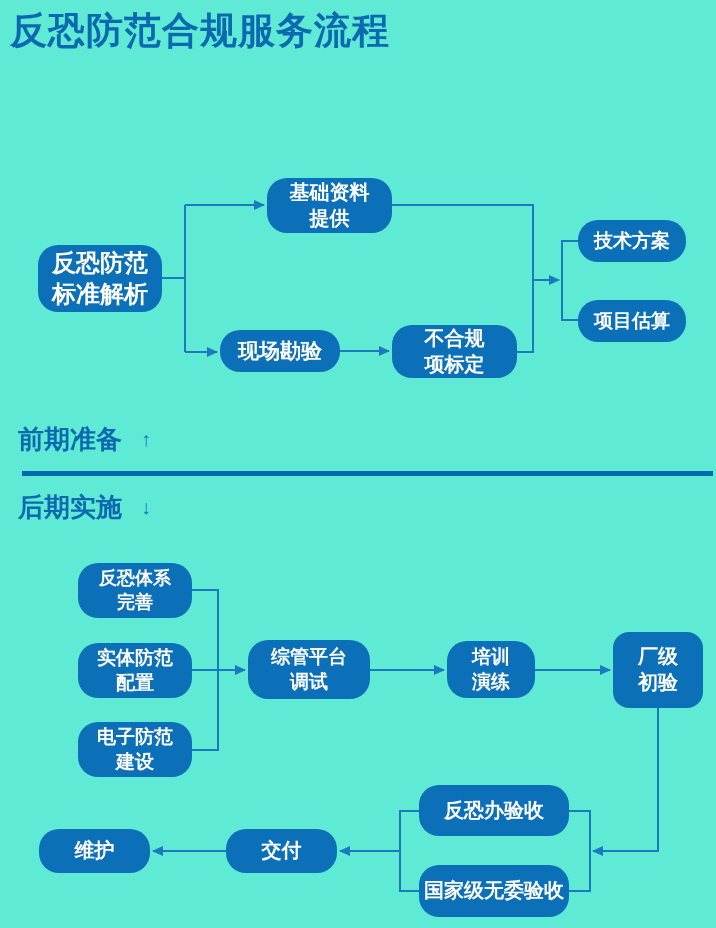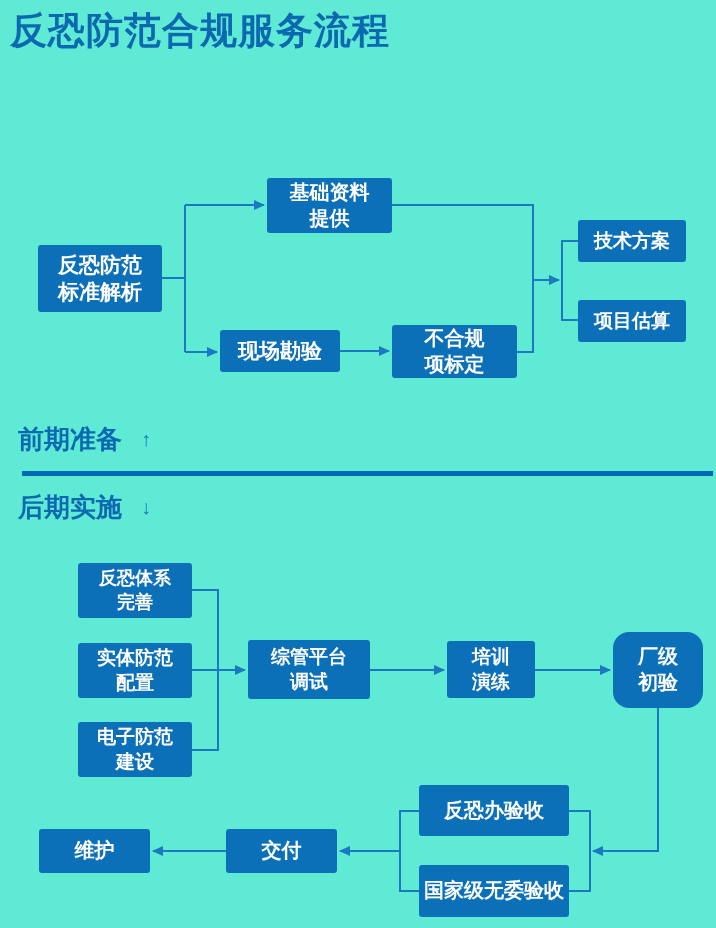--- a/index.html
+++ b/index.html
@@ -22,21 +22,21 @@
     font-size:37px;font-weight:900;letter-spacing:1px;
     color:var(--title);
     white-space:nowrap;
   }
   .connectors{position:absolute;left:0;top:0;}
   .connectors path{stroke:var(--line);stroke-width:2;fill:none;}
   .node{
     position:absolute;
     background:var(--box);
     color:var(--boxtext);
-    border-radius:3px;
+    border-radius:20px;
     display:flex;align-items:center;justify-content:center;
     text-align:center;
     font-weight:700;
     line-height:1.28;
     white-space:pre-line;
     box-sizing:border-box;
   }
   .node.big-radius{border-radius:16px;}
   .section-label{
     position:absolute;left:18px;
@@ -77,21 +77,21 @@
     <path d="M192 670 H245" marker-end="url(#arrow)"></path>
     <path d="M370 670 H444" marker-end="url(#arrow)"></path>
     <path d="M535 670 H610" marker-end="url(#arrow)"></path>
     <path d="M658 708 V851 H593" marker-end="url(#arrow)"></path>
     <path d="M569 811 H590 V891 H569"></path>
     <path d="M419 811 H400 V891 H419"></path>
     <path d="M400 851 H340" marker-end="url(#arrow)"></path>
     <path d="M226 851 H153" marker-end="url(#arrow)"></path>
   </svg>
 
-  <div class="node" style="left:38px;top:245px;width:124px;height:67px;font-size:21px">反恐防范
+  <div class="node" style="left:38px;top:245px;width:124px;height:67px;font-size:24px">反恐防范
 标准解析</div>
   <div class="node" style="left:267px;top:178px;width:125px;height:55px;font-size:20px">基础资料
 提供</div>
   <div class="node" style="left:392px;top:325px;width:125px;height:53px;font-size:20px">不合规
 项标定</div>
   <div class="node" style="left:220px;top:330px;width:120px;height:42px;font-size:21px">现场勘验</div>
   <div class="node" style="left:578px;top:220px;width:108px;height:42px;font-size:19px">技术方案</div>
   <div class="node" style="left:578px;top:300px;width:108px;height:42px;font-size:19px">项目估算</div>
 
   <div class="section-label" style="top:422px">

